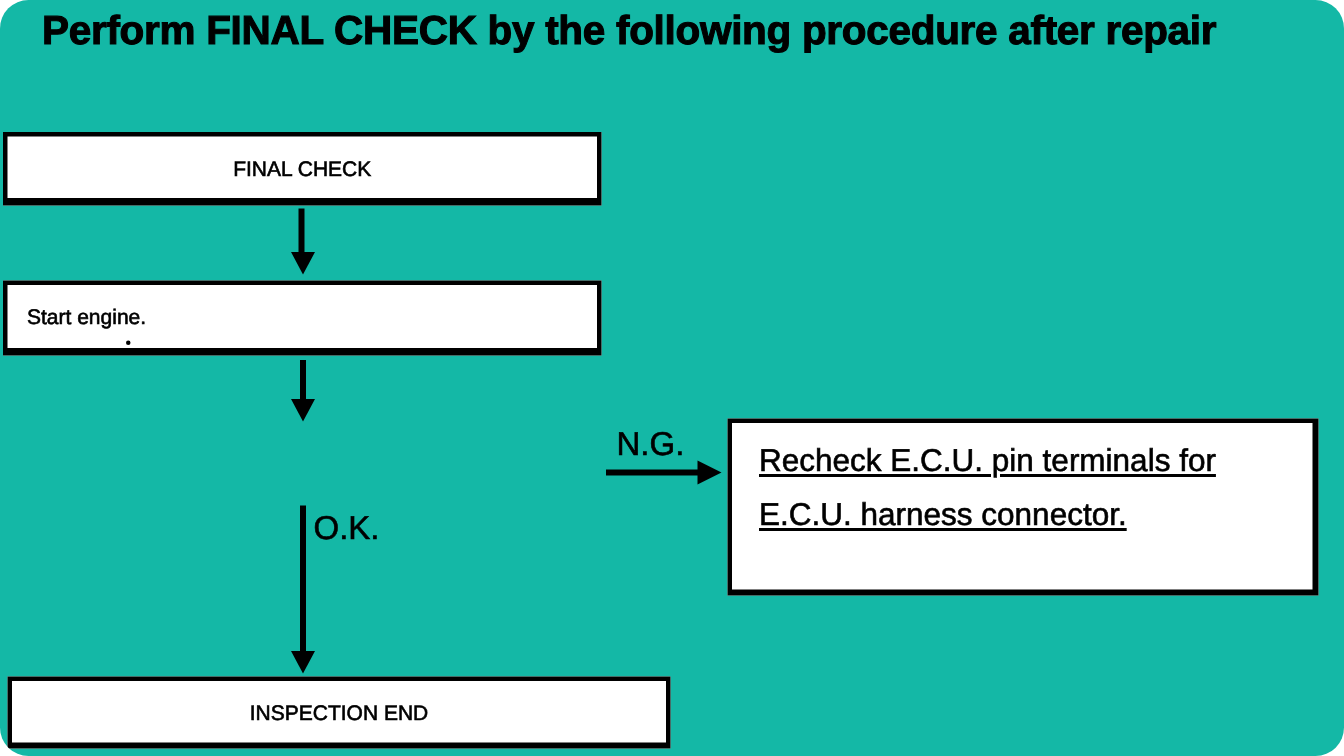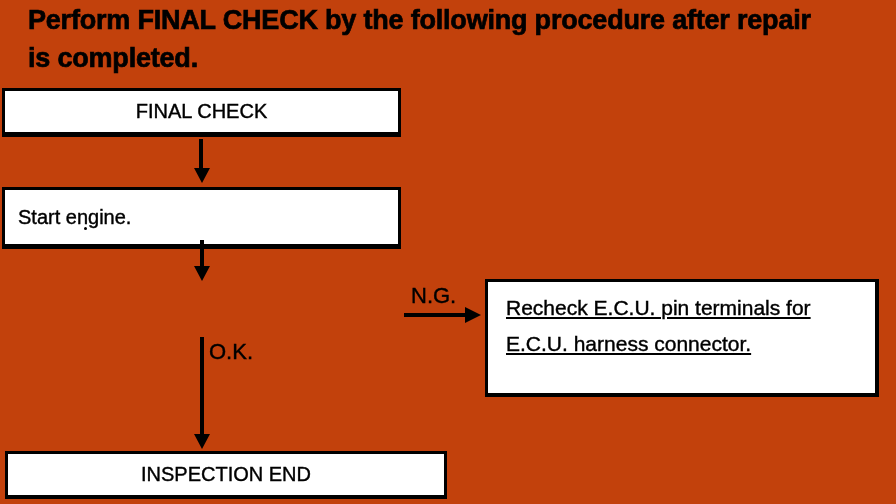--- a/index.html
+++ b/index.html
@@ -4,45 +4,46 @@
 <style>
   html, body {
     margin: 0;
     padding: 0;
     background: #ffffff;
   }
   #page {
     position: relative;
     width: 896px;
     height: 504px;
-    background: #c2410c;
+    background: #14b8a6;
     overflow: hidden;
     font-family: "Liberation Sans", "DejaVu Sans", sans-serif;
     color: #000000;
+    border-radius: 19px;
   }
   .title {
     position: absolute;
     left: 28px;
     top: 1px;
     font-size: 27px;
     line-height: 38px;
     font-weight: bold;
     letter-spacing: -0.2px;
     -webkit-text-stroke: 0.7px #000;
     white-space: nowrap;
   }
   .box {
     position: absolute;
     box-sizing: border-box;
     border: 3px solid #000;
     border-bottom-width: 5px;
     background: #fff;
     display: flex;
     align-items: center;
-    font-size: 20px;
+    font-size: 14px;
     -webkit-text-stroke: 0.4px #000;
     white-space: nowrap;
   }
   .box.center { justify-content: center; }
   .box.padded { padding-left: 13px; }
   .box.multiline {
     display: block;
     padding: 8px 6px 0 18px;
     font-size: 21px;
     line-height: 36px;
@@ -77,31 +78,30 @@
     border-radius: 50%;
   }
 </style>
 </head>
 <body>
 
 <div id="page">
 
   <div class="title">
     <div>Perform FINAL CHECK by the following procedure after repair</div>
-    <div>is completed.</div>
   </div>
 
   <div class="box center" style="left:2px; top:88px; width:399px; height:49px;">
     <span>FINAL CHECK</span>
   </div>
 
   <div class="vline" style="left:199px; top:139px; height:31px;"></div>
   <div class="head-down" style="left:194px; top:168px;"></div>
 
-  <div class="box padded" style="left:2px; top:187px; width:399px; height:62px;">
+  <div class="box padded" style="left:2px; top:187px; width:399px; height:50px;">
     <span>Start engine.</span>
   </div>
 
   <div class="dot" style="left:84px; top:227px;"></div>
 
   <div class="vline" style="left:200px; top:240px; height:28px;"></div>
   <div class="head-down" style="left:194px; top:266px;"></div>
 
 
   <div class="edge-label" style="left:411px; top:283px;">N.G.</div>

